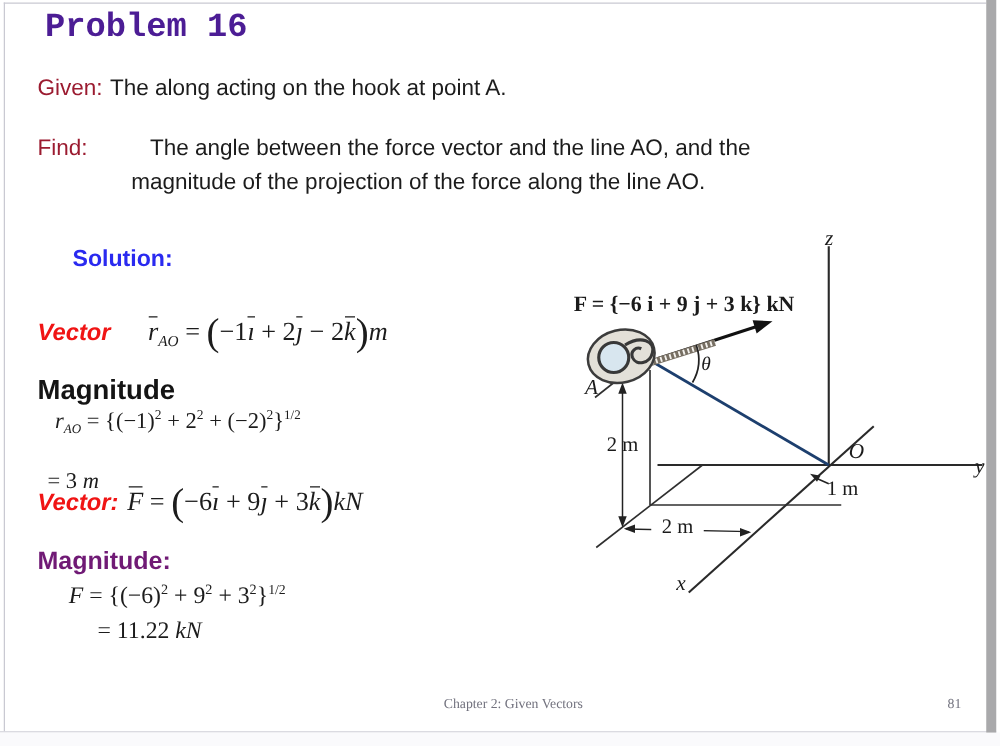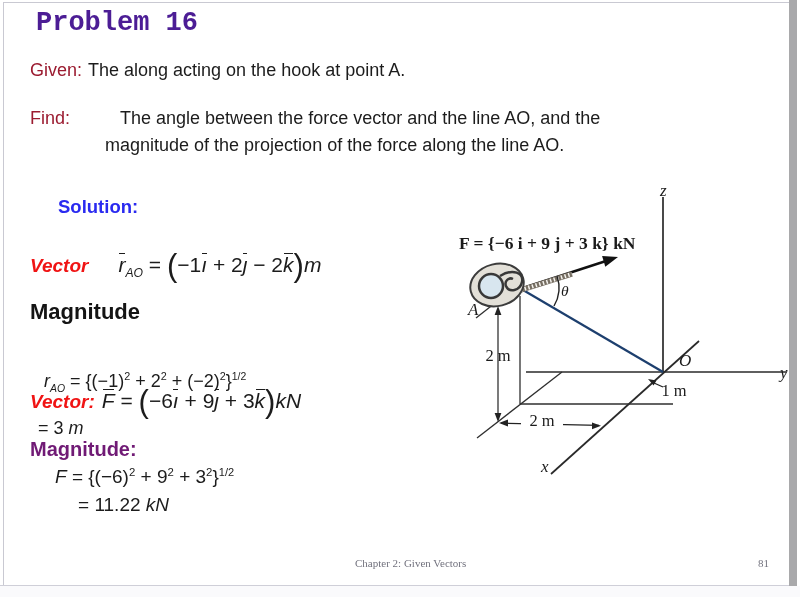--- a/index.html
+++ b/index.html
@@ -15,23 +15,23 @@
   .right-strip{left:789px;top:0;width:8px;height:586px;background:#a9a9ab;z-index:5;}
   .bottom-area{left:0;top:586px;width:800px;height:11px;background:#fafafc;}
   
   .title{font-family:Liberation Mono, monospace;font-weight:bold;font-size:27px;color:#4c1d95;}
   .maroon{color:#9b1b30;font-weight:normal;font-size:18px;}
   .body-text{color:#1c1c1c;font-size:18px;}
   .solution-lbl{color:#2a2af0;font-weight:bold;font-size:18.5px;}
   .kw{color:#f01414;font-weight:bold;font-style:italic;font-size:19px;}
   .heading{font-weight:bold;color:#141414;font-size:22px;}
   .heading-lg{font-weight:bold;color:#701a75;font-size:20px;}
-  .math{font-family:Liberation Sans, sans-serif;color:#1c1c1c;}
+  .math{font-family:Liberation Serif, serif;color:#1c1c1c;}
   .m21{font-size:21px;}
-  .m18{font-size:18px;margin-top:44px;}
+  .m18{font-size:18px;}
   .m19{font-size:19px;}
   .it{font-style:italic;}
   .ov{display:inline-block;position:relative;}
   .ov::after{content:"";position:absolute;left:10%;right:4%;top:0.03em;border-top:0.085em solid currentColor;}
   sub.s{font-size:0.58em;font-style:italic;}
   sup.e{font-size:0.6em;}
   sup.h{font-size:0.58em;}
   .bp{font-size:1.48em;vertical-align:-0.14em;font-style:normal;font-weight:300;}
   
   .footer-text{font-family:"Liberation Serif","DejaVu Serif",serif;font-size:11px;color:#72727e;}

